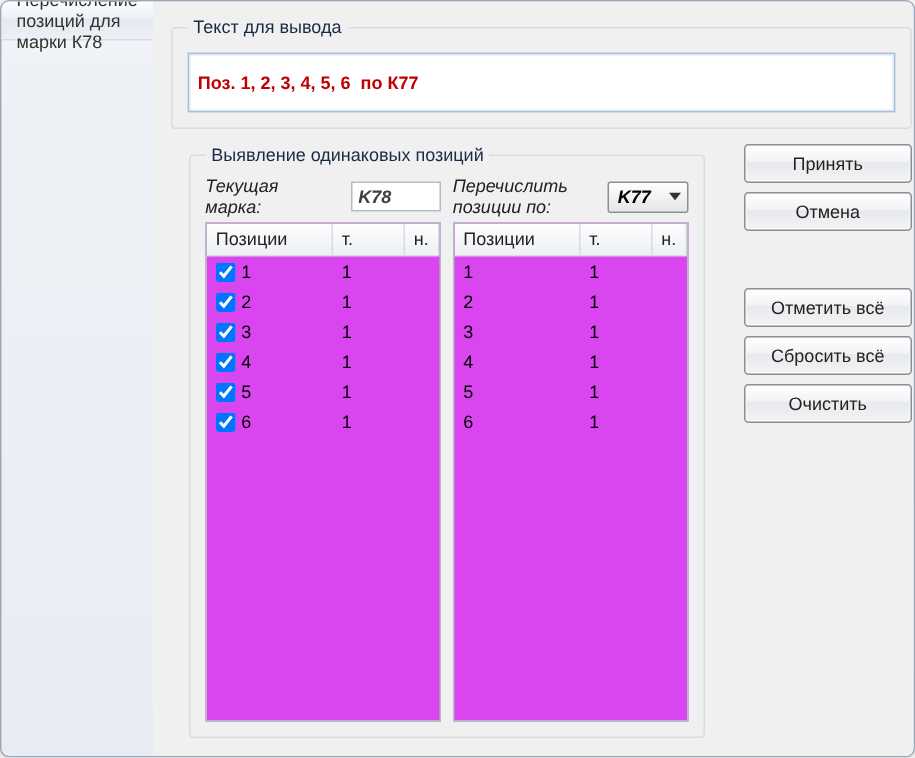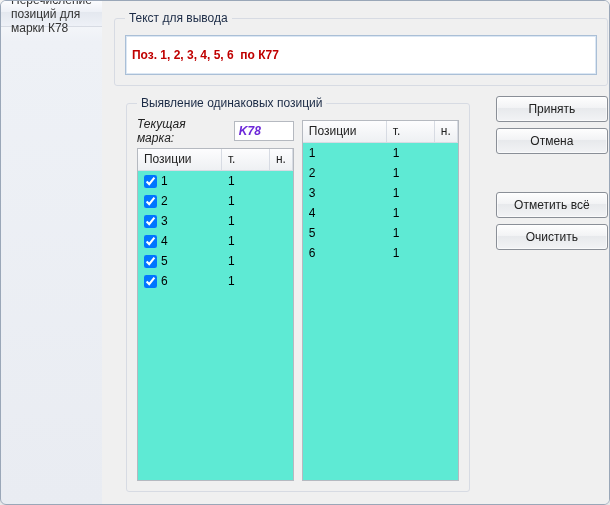--- a/index.html
+++ b/index.html
@@ -96,21 +96,21 @@
     font-style: italic;
   }
   .field-row label { color: #222; }
   .text-input {
     height: 20px;
     border: 1px solid #b5b9c0;
     background: #fff;
     padding: 1px 4px;
     font: inherit;
     font-weight: bold;
-    color: #6d28d9;
+    color: #404040;
     width: 60px;
   }
   .select-wrap {
     position: relative;
     display: inline-flex;
     align-items: center;
     height: 21px;
     border: 1px solid #8a8f97;
     border-radius: 2px;
     background: linear-gradient(to bottom, #fefefe, #e6e6e6);
@@ -124,21 +124,21 @@
     top: 50%;
     transform: translateY(-50%);
     width: 0; height: 0;
     border-left: 4px solid transparent;
     border-right: 4px solid transparent;
     border-top: 5px solid #333;
   }
   .table {
     flex: 1;
     border: 1px solid #b5b9c0;
-    background: #5eead4;
+    background: #d946ef;
     display: flex;
     flex-direction: column;
     overflow: hidden;
     min-height: 0;
   }
   .thead {
     display: flex;
     height: 22px;
     background: linear-gradient(to bottom, #fdfdfe, #eef0f3);
     border-bottom: 1px solid #d7dbe3;
@@ -276,20 +276,28 @@
                       <span>6</span>
                     </div>
                     <div class="td c-t">1</div>
                     <div class="td c-n"></div>
                   </div>
                 </div>
             </div>
           </div>
 
           <div class="col">
+            <div class="field-row">
+              <label>Перечислить позиции по:</label>
+              <div style="flex:1"></div>
+              <div class="select-wrap">
+                <span>K77</span>
+                <span class="arrow"></span>
+              </div>
+            </div>
             <div class="table">
               <div class="thead">
                 <div class="th c-pos">Позиции</div>
                 <div class="th c-t">т.</div>
                 <div class="th c-n">н.</div>
               </div>
               <div class="tbody" id="right-tbody">
                   <div class="tr">
                     <div class="td c-pos">
                       <span>1</span>
@@ -337,18 +345,19 @@
           </div>
 
         </div>
       </fieldset>
 
       <div class="buttons">
         <button class="btn">Принять</button>
         <button class="btn">Отмена</button>
         <div class="gap"></div>
         <button class="btn">Отметить всё</button>
+        <button class="btn">Сбросить всё</button>
         <button class="btn">Очистить</button>
       </div>
 
     </div>
   </div>
 </div>
 
 </body></html>

